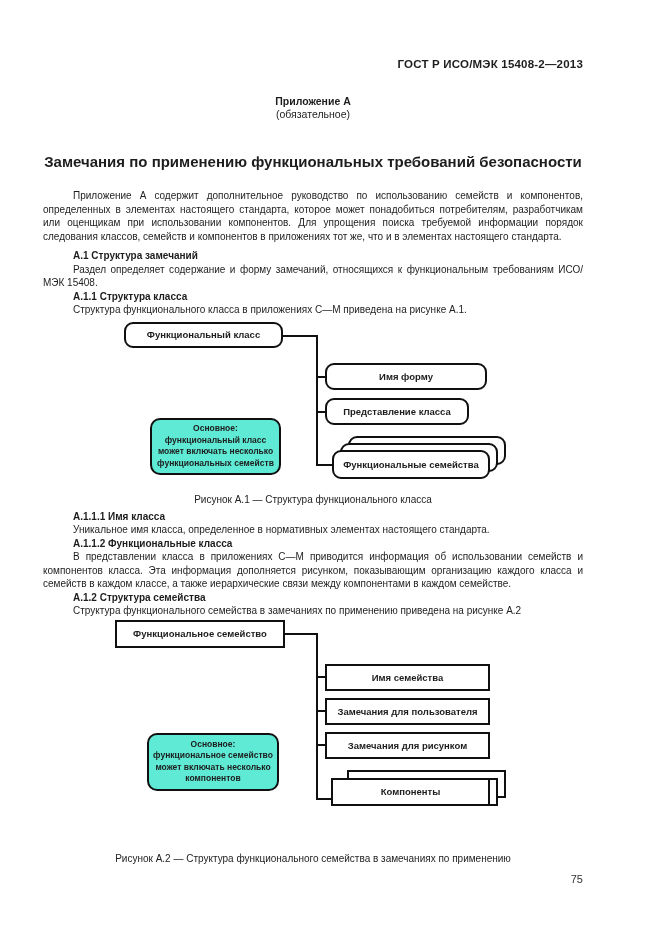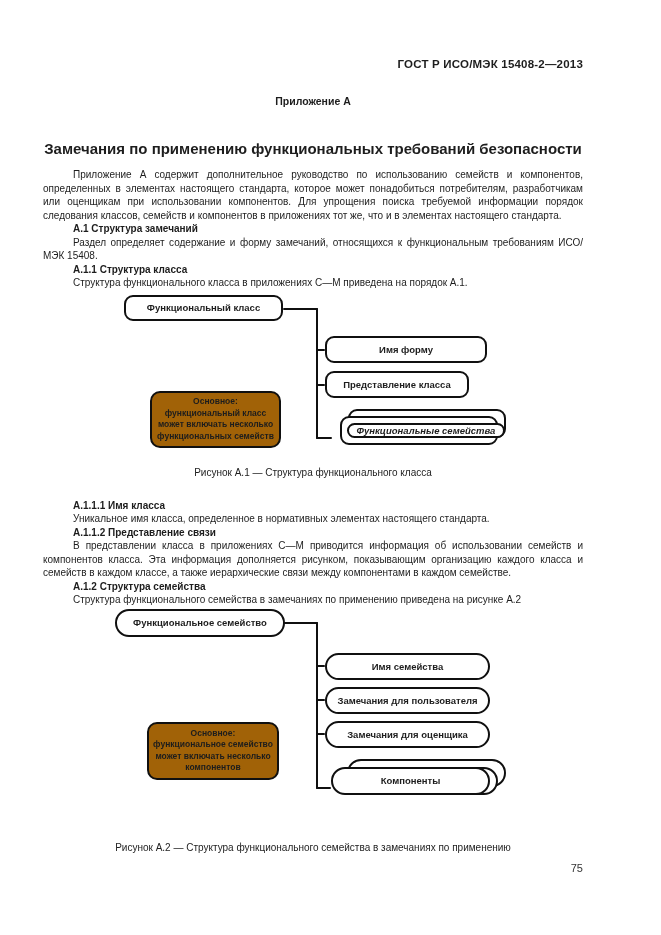--- a/index.html
+++ b/index.html
@@ -1,118 +1,119 @@
 <!DOCTYPE html>
 <html><head>
 <meta charset="utf-8">
 <style>
-  * { margin: 0; padding: 0; box-sizing: border-box; border-radius: 30px; }
+  * { margin: 0; padding: 0; box-sizing: border-box; }
   html, body { background: #ffffff; }
   body { font-family: "Liberation Sans", sans-serif; }
   .page {
     width: 661px; height: 935px; background: #ffffff; color: #1d1d1d;
     position: relative; padding: 58px 78px 0 43px; overflow: hidden;
   }
   .doc-number { text-align: right; font-weight: bold; font-size: 11.5px; line-height: 13px; letter-spacing: 0.2px; }
   .appendix { text-align: center; margin-top: 24px; font-size: 10.5px; line-height: 13px; }
   .appendix-label { font-weight: bold; }
   .page-title { text-align: center; font-weight: bold; font-size: 15px; line-height: 18px; margin-top: 32px; }
   .body-par { font-size: 10px; line-height: 13.5px; text-align: justify; text-indent: 30px; margin-top: 0; }
-  .intro { margin-top: 10px; }
+  .intro { margin-top: 18px; }
   .heading { font-weight: bold; font-size: 10px; line-height: 13.5px; text-indent: 30px; }
-  .h-a1 { }
-  .h-a111 { margin-top: 20px; }
+  .h-a1 { margin-top: 6px; }
+  .h-a111 { margin-top: 4px; }
   .left { text-align: left; }
   .fig { position: relative; width: 540px; }
   .fig1 { height: 170px; margin-top: 2px; }
   .fig2 { height: 213px; margin-top: 2px; }
   .dbox {
     position: absolute; background: #fff; border: 2px solid #101010;
     display: flex; align-items: center; justify-content: center;
     font-weight: bold; font-size: 9.5px; line-height: 11px; text-align: center;
   }
   .rounded { border-radius: 9px; }
   .sq { border-width: 2.5px; }
   .notebox {
-    position: absolute; background: #a16207; border: 2px solid #101010; border-radius: 10px;
+    position: absolute; background: #5eead4; border: 2px solid #101010; border-radius: 10px;
     display: flex; align-items: center; justify-content: center;
     font-weight: bold; font-size: 8.5px; line-height: 11.5px; text-align: center;
     white-space: pre-line; padding: 2px;
   }
   .cline { position: absolute; background: #101010; }
   .caption { text-align: center; font-size: 10px; line-height: 12px; }
   .caption1 { margin-top: 5px; }
   .caption2 { margin-top: 20px; }
   .pageno { text-align: right; font-size: 11px; margin-top: 8px; color: #333; }
 </style>
 </head>
 <body>
 
 <div class="page">
 
   <div class="doc-number">ГОСТ Р ИСО/МЭК 15408-2—2013</div>
 
   <div class="appendix">
     <div class="appendix-label">Приложение А</div>
+    <div>(обязательное)</div>
   </div>
 
   <div class="page-title">Замечания по применению функциональных требований безопасности</div>
 
   <p class="body-par intro">Приложение А содержит дополнительное руководство по использованию семейств и компонентов, определенных в элементах настоящего стандарта, которое может понадобиться потребителям, разработчикам или оценщикам при использовании компонентов. Для упрощения поиска требуемой информации порядок следования классов, семейств и компонентов в приложениях тот же, что и в элементах настоящего стандарта.</p>
 
   <div class="heading h-a1">А.1 Структура замечаний</div>
   <p class="body-par">Раздел определяет содержание и форму замечаний, относящихся к функциональным требованиям ИСО/МЭК 15408.</p>
 
   <div class="heading">А.1.1 Структура класса</div>
-  <p class="body-par left">Структура функционального класса в приложениях С—М приведена на порядок А.1.</p>
+  <p class="body-par left">Структура функционального класса в приложениях С—М приведена на рисунке А.1.</p>
 
   <div class="fig fig1">
     <div class="cline" style="left:240px; top:16px; width:35px; height:2px;"></div>
     <div class="cline" style="left:273px; top:16px; width:2px; height:131px;"></div>
     <div class="cline" style="left:273px; top:57px; width:9px; height:2px;"></div>
     <div class="cline" style="left:273px; top:92px; width:9px; height:2px;"></div>
     <div class="cline" style="left:273px; top:145px; width:16px; height:2px;"></div>
 
     <div class="dbox rounded" style="left:81px; top:3px; width:159px; height:26px;">Функциональный класс</div>
     <div class="dbox rounded" style="left:282px; top:44px; width:162px; height:27px;">Имя форму</div>
     <div class="dbox rounded" style="left:282px; top:79px; width:144px; height:27px;">Представление класса</div>
 
     <div class="dbox rounded" style="left:305px; top:117px; width:158px; height:29px;"></div>
     <div class="dbox rounded" style="left:297px; top:124px; width:158px; height:29px;"></div>
-    <div class="dbox rounded" style="left:304px; top:131px; width:158px; height:15px;font-style:italic;">Функциональные семейства</div>
+    <div class="dbox rounded" style="left:289px; top:131px; width:158px; height:29px;">Функциональные семейства</div>
 
     <div class="notebox" style="left:107px; top:99px; width:131px; height:57px;">Основное:
 функциональный класс
 может включать несколько
 функциональных семейств</div>
   </div>
 
   <div class="caption caption1">Рисунок А.1 — Структура функционального класса</div>
 
   <div class="heading h-a111">А.1.1.1 Имя класса</div>
   <p class="body-par left">Уникальное имя класса, определенное в нормативных элементах настоящего стандарта.</p>
 
-  <div class="heading">А.1.1.2 Представление связи</div>
+  <div class="heading">А.1.1.2 Функциональные класса</div>
   <p class="body-par">В представлении класса в приложениях С—М приводится информация об использовании семейств и компонентов класса. Эта информация дополняется рисунком, показывающим организацию каждого класса и семейств в каждом классе, а также иерархические связи между компонентами в каждом семействе.</p>
 
   <div class="heading">А.1.2 Структура семейства</div>
   <p class="body-par left">Структура функционального семейства в замечаниях по применению приведена на рисунке А.2</p>
 
   <div class="fig fig2">
     <div class="cline" style="left:240px; top:13px; width:35px; height:2px;"></div>
     <div class="cline" style="left:273px; top:13px; width:2px; height:167px;"></div>
     <div class="cline" style="left:273px; top:56px; width:9px; height:2px;"></div>
     <div class="cline" style="left:273px; top:90px; width:9px; height:2px;"></div>
     <div class="cline" style="left:273px; top:124px; width:9px; height:2px;"></div>
     <div class="cline" style="left:273px; top:178px; width:15px; height:2px;"></div>
 
     <div class="dbox sq" style="left:72px; top:0px; width:170px; height:28px;">Функциональное семейство</div>
     <div class="dbox sq" style="left:282px; top:78px; width:165px; height:27px;">Замечания для пользователя</div>
     <div class="dbox sq" style="left:282px; top:44px; width:165px; height:27px;">Имя семейства</div>
-    <div class="dbox sq" style="left:282px; top:112px; width:165px; height:27px;">Замечания для оценщика</div>
+    <div class="dbox sq" style="left:282px; top:112px; width:165px; height:27px;">Замечания для рисунком</div>
 
     <div class="dbox sq" style="left:304px; top:150px; width:159px; height:28px;"></div>
     <div class="dbox sq" style="left:296px; top:158px; width:159px; height:28px;"></div>
     <div class="dbox sq" style="left:288px; top:158px; width:159px; height:28px;">Компоненты</div>
 
     <div class="notebox" style="left:104px; top:113px; width:132px; height:58px;">Основное:
 функциональное семейство
 может включать несколько
 компонентов</div>
   </div>

